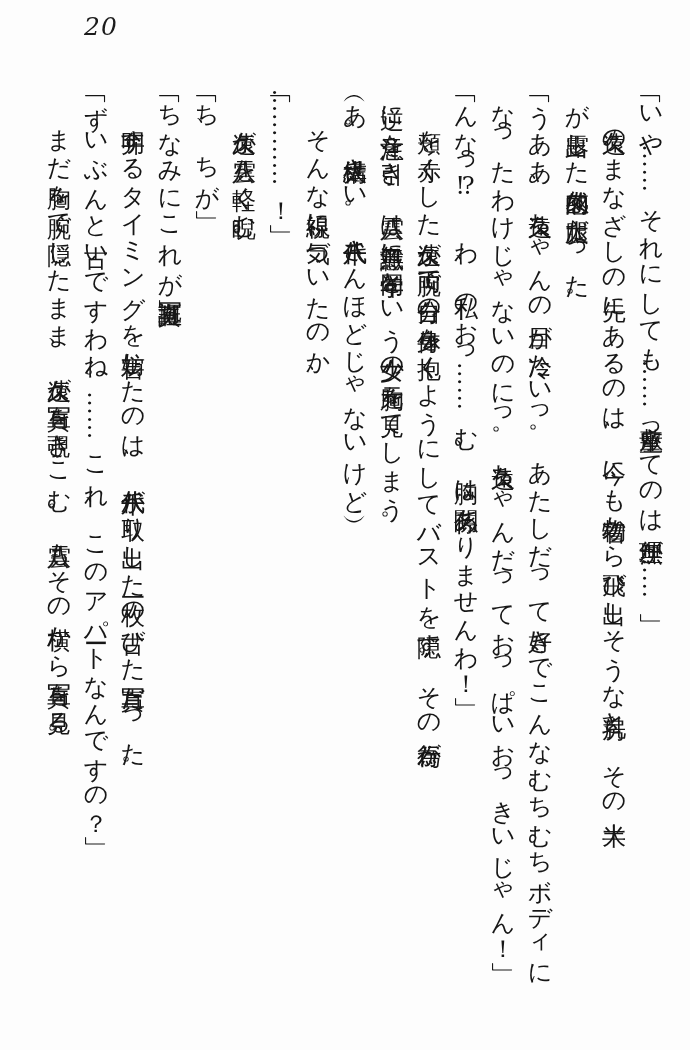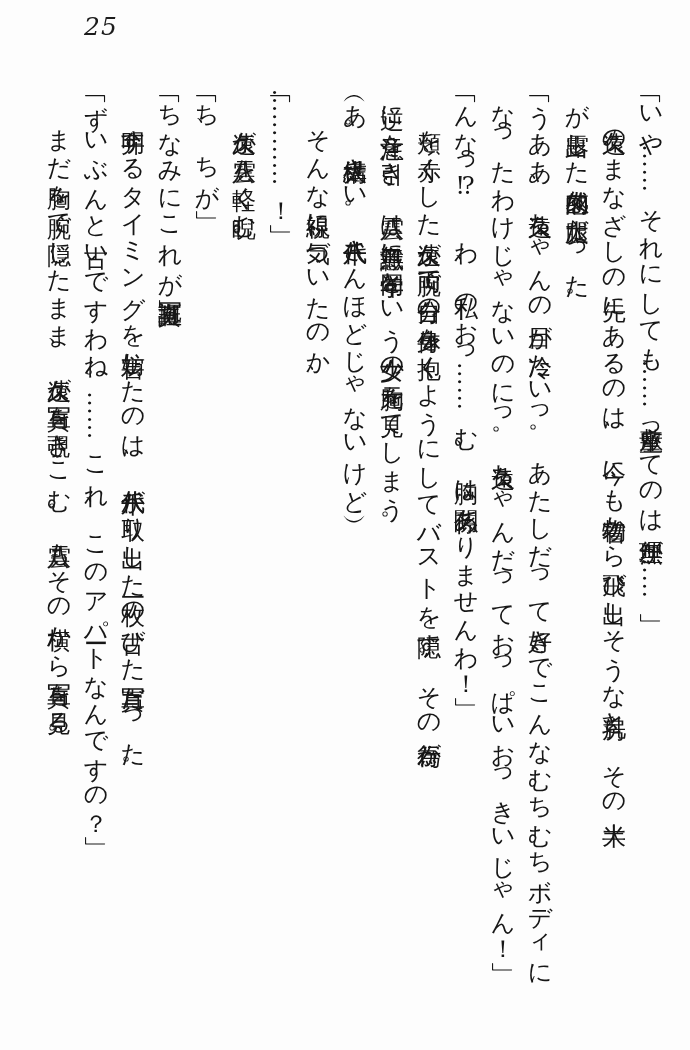--- a/index.html
+++ b/index.html
@@ -40,21 +40,21 @@
     margin: 0;
     padding: 0;
     white-space: nowrap;
   }
 </style>
 </head>
 <body>
 
 <div class="page">
 
-  <div class="page-number">25</div>
+  <div class="page-number">20</div>
 
   <div class="text-block">
     <p>「いや……それにしても……座敷童ってのは無理が……」</p>
     <p>　久遠のまなざしの先にあるのは、今にも着物から飛び出しそうな乳房と、その大半</p>
     <p>が露出した肉感的な太腿だった。</p>
     <p>「うああ、久遠ちゃんの目が冷たいっ。あたしだって好きでこんなむちむちボディに</p>
     <p>なったわけじゃないのにっ。久遠ちゃんだっておっぱいおっきいじゃん！」</p>
     <p>「んなっ⁉　わ、私のおっ……む、胸は関係ありませんわ！」</p>
     <p>　頬を赤くした久遠が両腕で自分の身体を抱くようにしてバストを隠す。その行為が</p>
     <p>逆に注意を引き、八雲は無意識に同学年という少女の胸元を見てしまう。</p>

